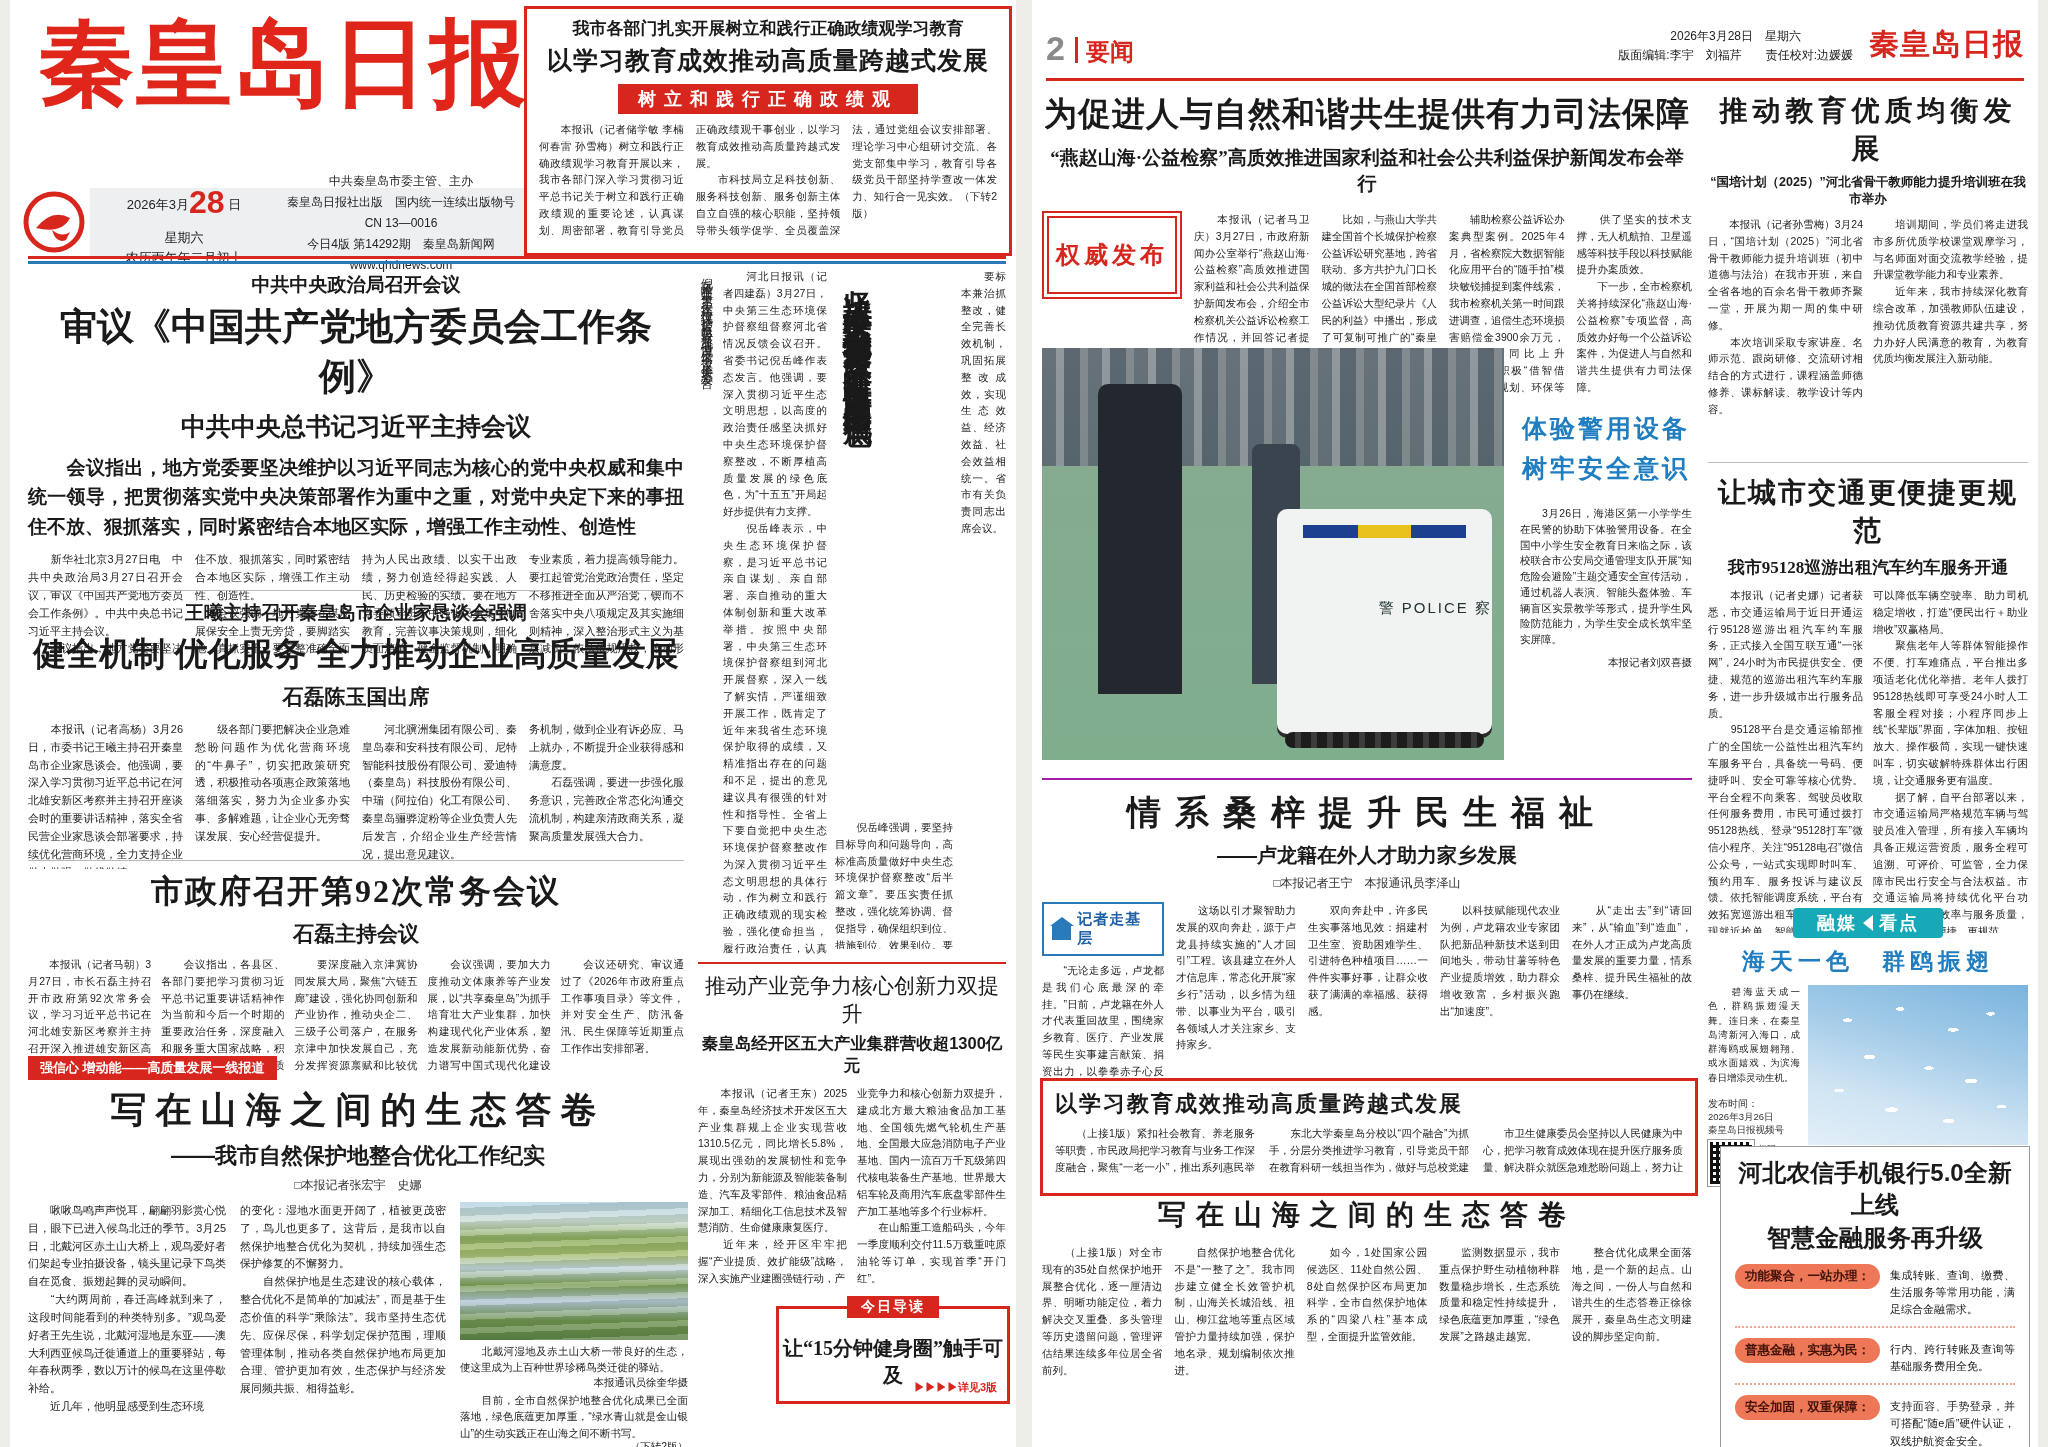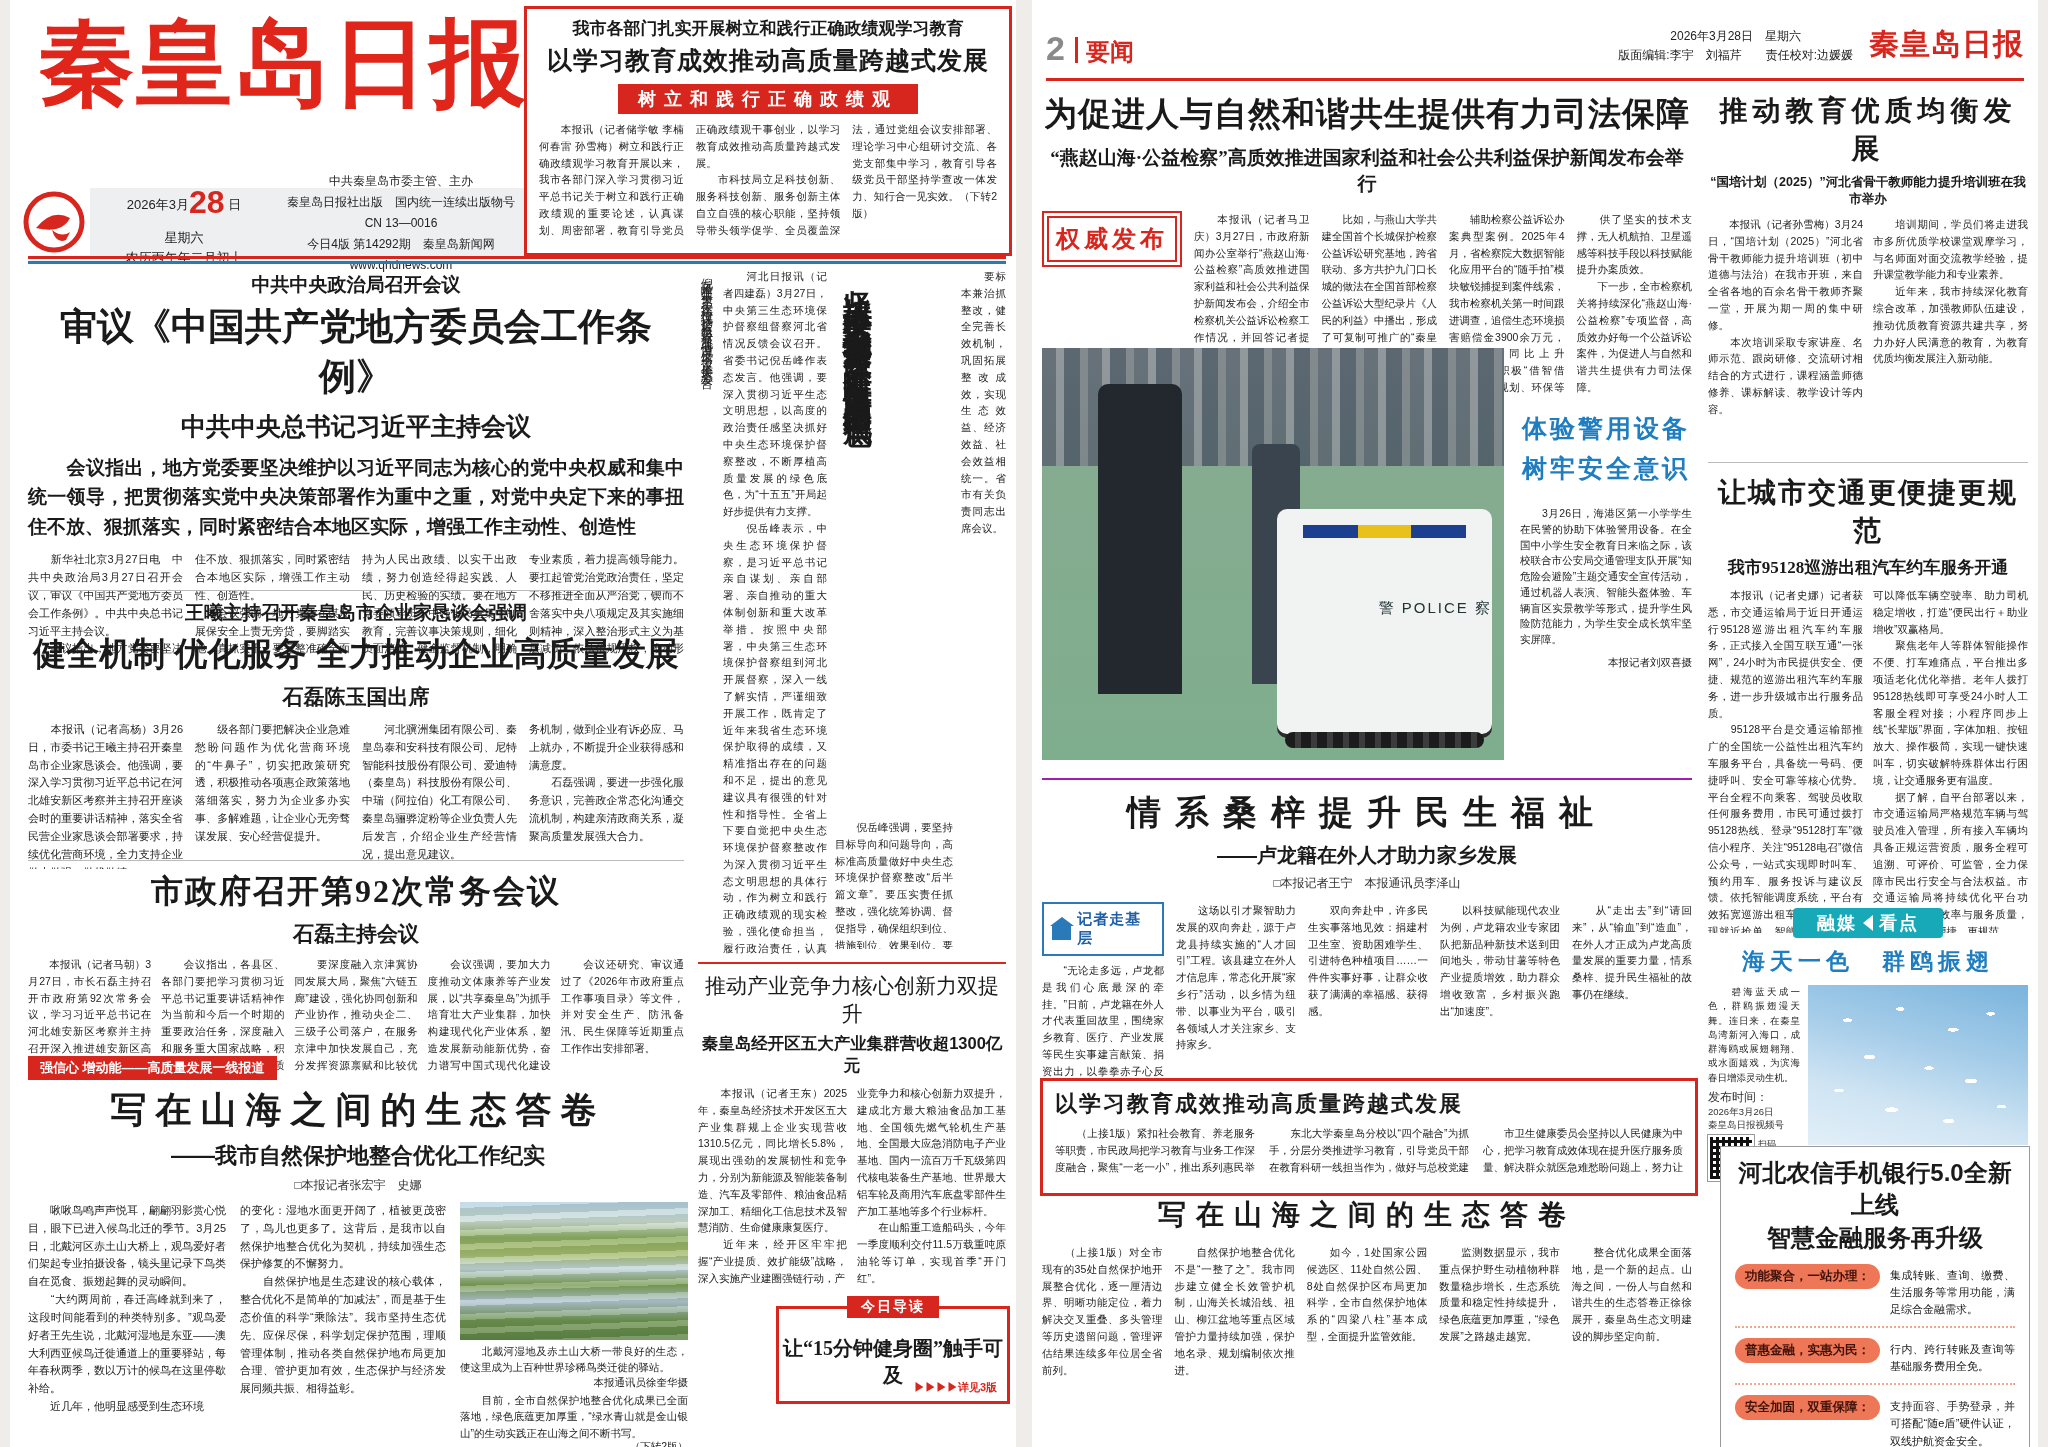--- a/index.html
+++ b/index.html
@@ -68,21 +68,21 @@
   .p2head{display:flex;align-items:flex-end}
   .p2no{font-size:34px;color:#8a8a8a;font-weight:bold;line-height:1}
   .p2bar{width:3px;height:26px;background:#d7261e;margin:0 8px 2px 10px}
   .p2sec{font-size:24px;color:#d7261e;font-weight:bold;line-height:1.1}
   .p2date{font-size:12px;color:#222;text-align:center;line-height:1.6}
   .p2logo{font-family:"Liberation Serif",serif;font-weight:bold;color:#d7261e;font-size:30px;letter-spacing:1px}
   .redrule{height:3px;background:#d7261e}
 
   .p2hl{font-size:33px;font-weight:bold;text-align:center;letter-spacing:1px}
   .p2sub{font-size:19px;font-weight:bold;text-align:center;margin-top:8px;font-family:"Liberation Serif",serif}
-  .auth{border:2px solid #d7261e;box-shadow:inset 0 0 0 3px #fff,inset 0 0 0 5px #d7261e;color:#d7261e;font-size:24px;font-weight:bold;letter-spacing:4px;text-align:center;padding:10px 6px;font-family:"Liberation Serif",serif}
+  .auth{border:2px solid #d7261e;box-shadow:inset 0 0 0 3px #fff,inset 0 0 0 5px #d7261e;color:#d7261e;font-size:24px;font-weight:bold;letter-spacing:4px;text-align:center;padding:26px 6px;font-family:"Liberation Serif",serif}
 
   .ph-police{background:linear-gradient(180deg,#aebdb3 0%,#9fb3a4 10%,#86ab90 28%,#7fae8d 100%)}
   .crowd{position:absolute;top:0;left:0;right:0;height:118px;background:repeating-linear-gradient(90deg,#5a6470 0 14px,#8d9299 14px 22px,#4d5866 22px 38px,#7c8289 38px 46px);opacity:.85}
   .officer{position:absolute;left:56px;top:36px;width:84px;height:310px;background:#23282e;border-radius:10px 10px 0 0}
   .kid{position:absolute;left:210px;top:96px;width:48px;height:240px;background:#39444f;border-radius:8px 8px 0 0}
   .robot{position:absolute;right:12px;bottom:26px;width:215px;height:225px;background:#f1f3f2;border-radius:10px;box-shadow:0 4px 0 #2a2a2a}
   .robot .stripe{position:absolute;top:16px;left:26px;right:26px;height:13px;background:linear-gradient(90deg,#1c3f8f 0 34%,#e8c11c 34% 66%,#1c3f8f 66%)}
   .robot .lbl{position:absolute;top:90px;left:0;right:0;text-align:right;font-size:15px;color:#233;letter-spacing:2px}
   .robot .track{position:absolute;bottom:-14px;left:8px;right:8px;height:16px;background:repeating-linear-gradient(90deg,#1c1c1c 0 10px,#3c3c3c 10px 16px);border-radius:8px}
   .capttl{color:#1f7dc0;font-size:25px;font-weight:bold;letter-spacing:3px;text-align:center;line-height:1.6}
@@ -388,21 +388,21 @@
   <div class="abs" style="left:676px;top:908px;width:320px">
     <div class="rm-badge">
       <span>融媒</span>
       <div class="tri"></div>
       <span>看点</span>
     </div>
     <div class="rm-hl">海天一色　群鸥振翅</div>
     <div style="display:flex;gap:8px;margin-top:8px;height:160px">
       <div style="width:92px">
         <div class="caption" style="font-size:9.5px">　　碧海蓝天成一色，群鸥振翅漫天舞。连日来，在秦皇岛湾新河入海口，成群海鸥或展翅翱翔、或水面嬉戏，为滨海春日增添灵动生机。</div>
-        <div style="font-size:12px;margin-top:4px;color:#333"><span>发布时间：</span></div>
+        <div style="font-size:10px;margin-top:12px;color:#333"><span>发布时间：</span></div>
         <div style="font-size:9.5px;color:#333">2026年3月26日</div>
         <div style="font-size:9.5px;color:#333">秦皇岛日报视频号</div>
         <div style="display:flex;align-items:center;gap:4px;margin-top:3px">
           <div class="qr"></div>
           <div style="font-size:9px;color:#333;width:24px">扫码观看视频</div>
         </div>
       </div>
       <div class="photo ph-gull" style="flex:1;height:160px">
         <div class="gulls"></div>
       </div>

